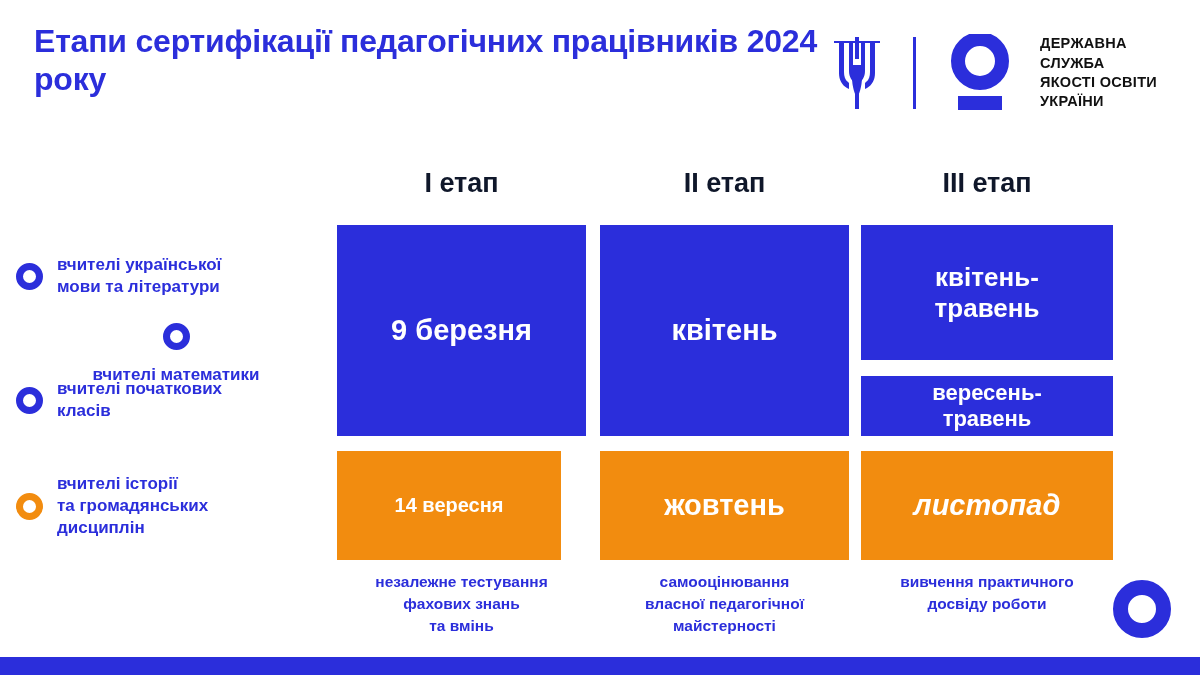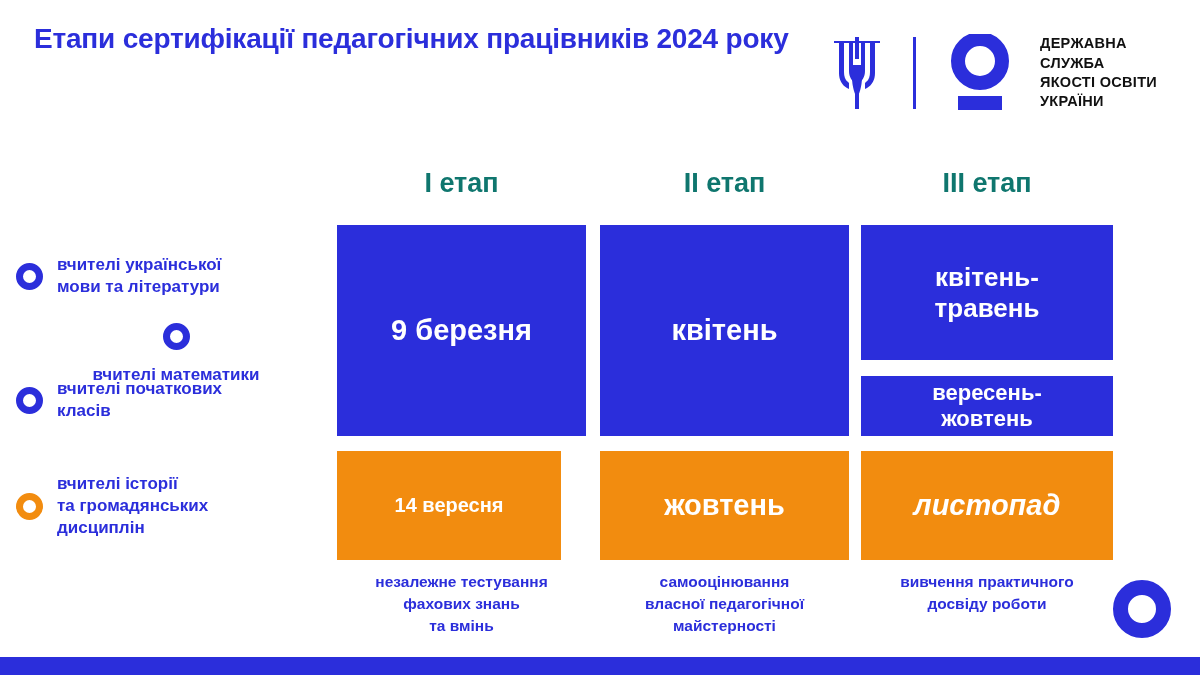--- a/index.html
+++ b/index.html
@@ -18,21 +18,21 @@
     height: 675px;
     background: #ffffff;
   }
 
   
   #page-title {
     position: absolute;
     left: 34px;
     top: 22px;
     width: 790px;
-    font-size: 28px;
+    font-size: 32px;
     font-weight: bold;
     line-height: 1.20;
     color: #2B2EDB;
     letter-spacing: -0.2px;
   }
 
   #brand {
     position: absolute;
     left: 832px;
     top: 27px;
@@ -63,21 +63,21 @@
     letter-spacing: 0.3px;
     white-space: pre-line;
   }
 
   
   .stage-header {
     position: absolute;
     top: 168px;
     font-size: 27px;
     font-weight: bold;
-    color: #0f766e;
+    color: #0f172a;
     text-align: center;
   }
 
   
   .legend-item {
     position: absolute;
     left: 16px;
     width: 320px;
     display: flex;
     align-items: center;
@@ -211,21 +211,21 @@
   </div>
 
   <div class="cell blue" style="left:337px; top:225px; width:249px; height:211px; font-size:29px;">9 березня</div>
 
   <div class="cell blue" style="left:600px; top:225px; width:249px; height:211px; font-size:29px;">квітень</div>
 
   <div class="cell blue" style="left:861px; top:225px; width:252px; height:135px; font-size:26px;">квітень-
 травень</div>
 
   <div class="cell blue" style="left:861px; top:376px; width:252px; height:60px; font-size:22px;">вересень-
-жовтень</div>
+травень</div>
 
   <div class="cell orange" style="left:337px; top:451px; width:224px; height:109px; font-size:20px;">14 вересня</div>
 
   <div class="cell orange" style="left:600px; top:451px; width:249px; height:109px; font-size:29px;">жовтень</div>
 
   <div class="cell orange" style="left:861px; top:451px; width:252px; height:109px; font-size:29px;font-style:italic;">листопад</div>
 
   <div class="caption" style="left:333px; width:257px;">незалежне тестування
 фахових знань
 та вмінь</div>

